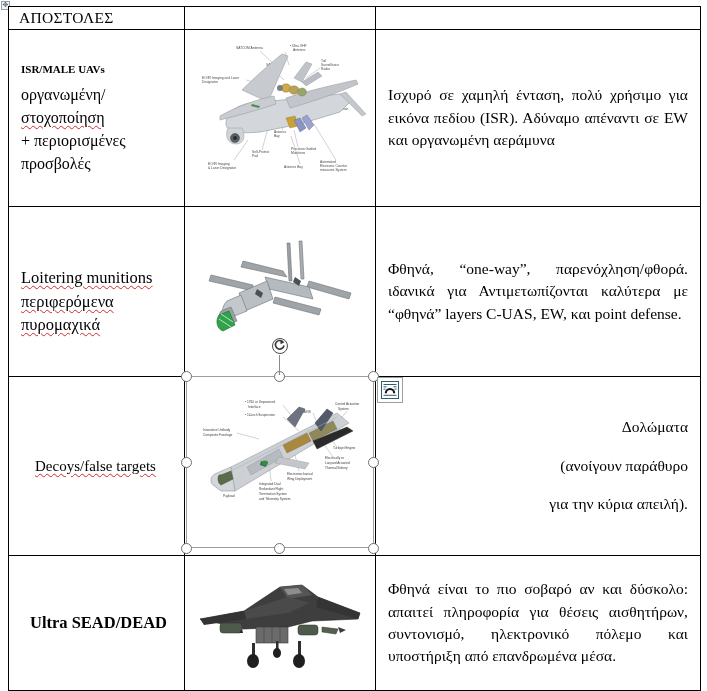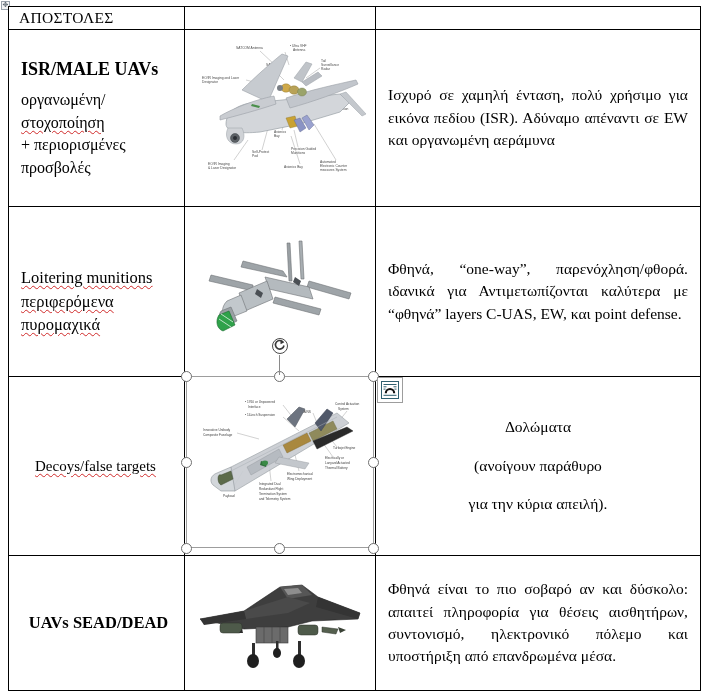--- a/index.html
+++ b/index.html
@@ -71,21 +71,21 @@
   
   .left-cell {
     padding: 8px 8px 8px 12px !important;
     vertical-align: top;
   }
   .left-cell.mid {
     vertical-align: middle;
   }
   .title-bold {
     font-weight: bold;
-    font-size: 18px;
+    font-size: 11px;
     line-height: 1.25;
     margin: 2px 0 8px 0;
   }
   .sub-line {
     font-size: 16px;
     line-height: 1.42;
   }
   .squiggle {
     text-decoration: underline;
     text-decoration-style: wavy;
@@ -124,21 +124,21 @@
   }
   .just {
     font-size: 15.5px;
     line-height: 1.45;
     text-align: justify;
     text-justify: inter-word;
   }
   .centered-block {
     font-size: 15.5px;
     line-height: 2.5;
-    text-align: center;
+    text-align: right;
   }
 
   
   #selection-layer {
     position: absolute;
     left: 0; top: 0;
     width: 707px; height: 691px;
     pointer-events: none;
   }
   .sel-box {
@@ -403,21 +403,21 @@
           <div class="centered-block">
             <div>Δολώματα</div>
             <div>(ανοίγουν παράθυρο</div>
             <div>για την κύρια απειλή).</div>
           </div>
         </td>
       </tr>
 
       <tr style="height:135px;">
         <td class="left-cell mid">
-          <div class="sead-head">UAVs SEAD/DEAD</div>
+          <div class="sead-head">Ultra SEAD/DEAD</div>
         </td>
 
         <td class="img-cell">
           <span class="pic">
             <svg width="176" height="108" viewBox="0 0 176 108">
               <rect width="176" height="108" fill="#ffffff"></rect>
               <g>
                 <path d="M8 52 L52 44 L88 20 L110 18 L126 30 L168 46 L166 52 L120 54 L96 60 L52 62 Z" fill="#3e3e3e" stroke="#222222" stroke-width="0.6"></path>
                 <path d="M88 20 L110 18 L120 28 L96 32 Z" fill="#565656"></path>
                 <path d="M92 22 L106 21 L110 26 L96 28 Z" fill="#8d8d8d"></path>

